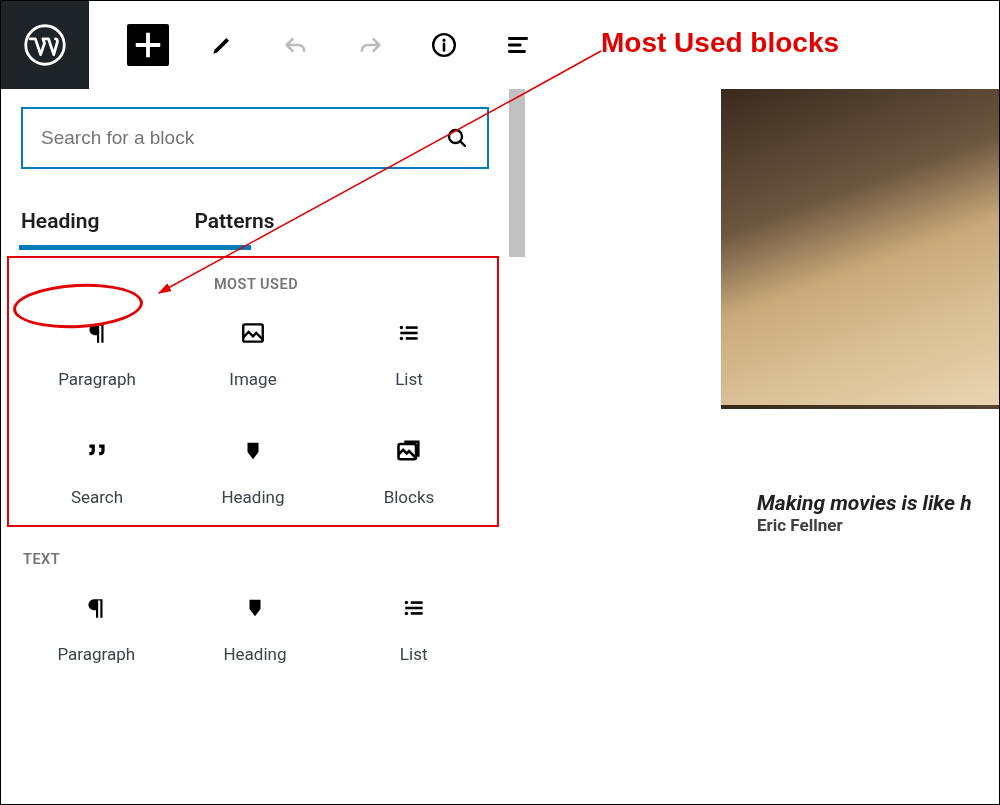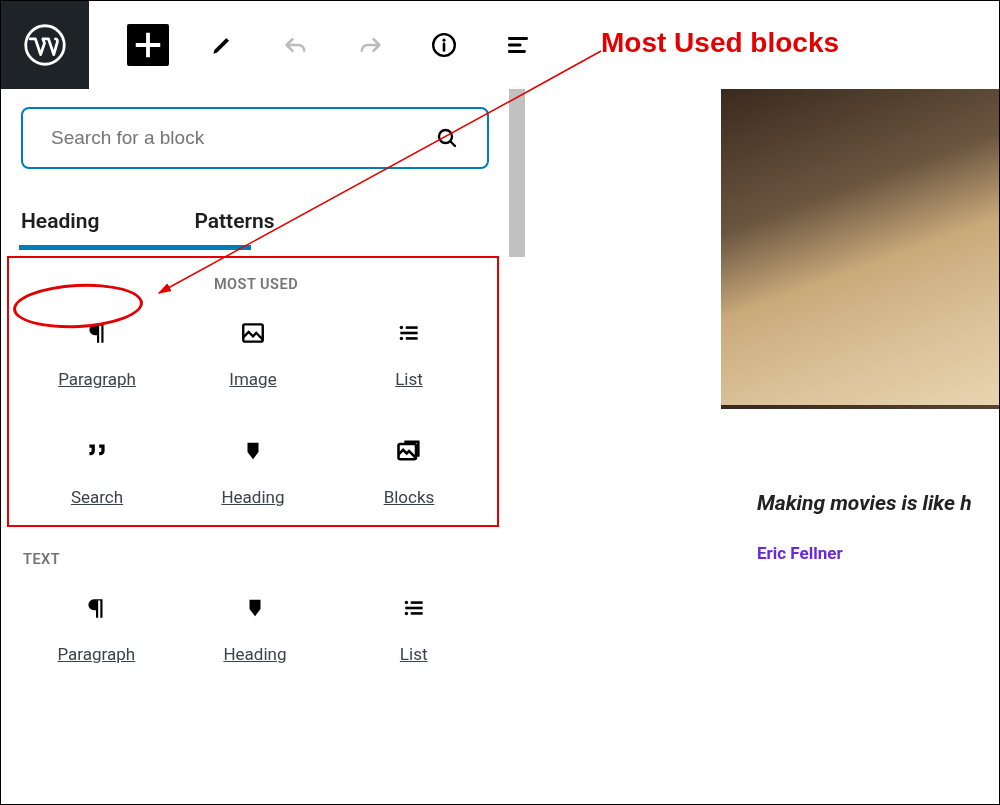--- a/index.html
+++ b/index.html
@@ -9,42 +9,42 @@
   .wp-logo svg { width: 42px; height: 42px; }
   .toolbar-buttons { display: flex; align-items: center; gap: 32px; padding-left: 38px; }
   .tb-btn { width: 42px; height: 42px; display: flex; align-items: center; justify-content: center; cursor: pointer; }
   .tb-add { background: #000; border-radius: 2px; }
   .tb-add svg { stroke: #fff; }
   .panel-wrap { position: absolute; top: 88px; left: 0; width: 524px; height: 716px; display:flex;}
   .panel { width: 508px; height: 100%; background:#fff; overflow:hidden;}
   .scroll-track { width:16px; height:100%; background:transparent;}
   .scroll-thumb { width:16px; height:168px; background:#c1c1c1; margin-top:0;}
   .search-wrap { padding: 18px 20px 18px 20px; }
-  .search-box { border: 2px solid #007cba; border-radius: 8px; height: 62px; display: flex; align-items: center; padding: 0 28px; }
+  .search-box { border: 2px solid #007cba; border-radius: 0; height: 62px; display: flex; align-items: center; padding: 0 18px; }
   .search-box input { border: none; outline: none; font-size: 19px; color: #757575; flex: 1; background:transparent;}
   .search-box input::placeholder { color: #757575; }
   .tabs { display: flex; padding: 10px 20px 0 20px; }
   .tab { font-size: 21px; font-weight: 600; color: #1e1e1e; padding: 12px 0; margin-right: 95px; cursor:pointer;}
   .tab-underline { height:5px; background:#007cba; width:232px; margin-left:18px;}
   .most-used-box { border:2px solid #e30000; margin:6px 10px 0 6px; padding:18px 10px 18px 10px;}
   .section-title { font-size: 14.5px; font-weight:600; color:#757575; letter-spacing:0.5px; padding:0 0 0 6px; text-transform:uppercase;}
   .block-grid { display:grid; grid-template-columns: repeat(3,1fr); row-gap:48px; margin-top:26px;}
   .block-item { display:flex; flex-direction:column; align-items:center; gap:22px; cursor:pointer;}
   .block-item .bi-icon { height:28px; display:flex; align-items:center; justify-content:center;}
-  .block-item .bi-label { font-size:17px; color:#3c434a;text-decoration:underline;}
+  .block-item .bi-label { font-size:17px; color:#3c434a;}
   .text-section { padding:24px 16px 0 16px;}
   .annotation-label { position:absolute; top:26px; left:600px; color:#e30000; font-weight:700; font-size:28px; font-family:Liberation Sans, sans-serif;}
   .annotation-svg { position:absolute; top:0; left:0; pointer-events:none;}
   .content-right { position:absolute; top:88px; left:720px; width:280px;}
   .img-placeholder { width:280px; height:320px; background:linear-gradient(160deg,#3a2a1e 0%, #6b5640 35%, #c9a97a 55%, #d9bf95 75%, #e8d5b0 100%); border-bottom:4px solid rgba(0,0,0,0.05);}
   .content-list { margin-top:54px; padding-left:36px; font-size:22px; color:#222; line-height:1.9;}
   .content-list li { list-style:disc;}
   .quote-block { margin-top:82px; padding-left:36px;font-weight:bold;}
   .quote-text { font-style:italic; font-size:21px; color:#222;}
-  .quote-cite { display:block; font-size:17px; margin-top:28px; color:#6d28d9;}
+  .quote-cite { display:block; font-size:17px; color:#404040;}
   .ellipse { position:absolute; border:3px solid #e30000; border-radius:50%; width:130px; height:44px; top:8px; left:-6px; transform:rotate(-3deg);}
   .most-used-wrap{position:relative;text-align:center;}
 </style>
 </head>
 <body>
 
 <div class="toolbar">
   <div class="wp-logo">
     <svg viewBox="0 0 24 24" fill="none">
         <circle cx="12" cy="12" r="11" stroke="#fff" stroke-width="1.6"></circle>

